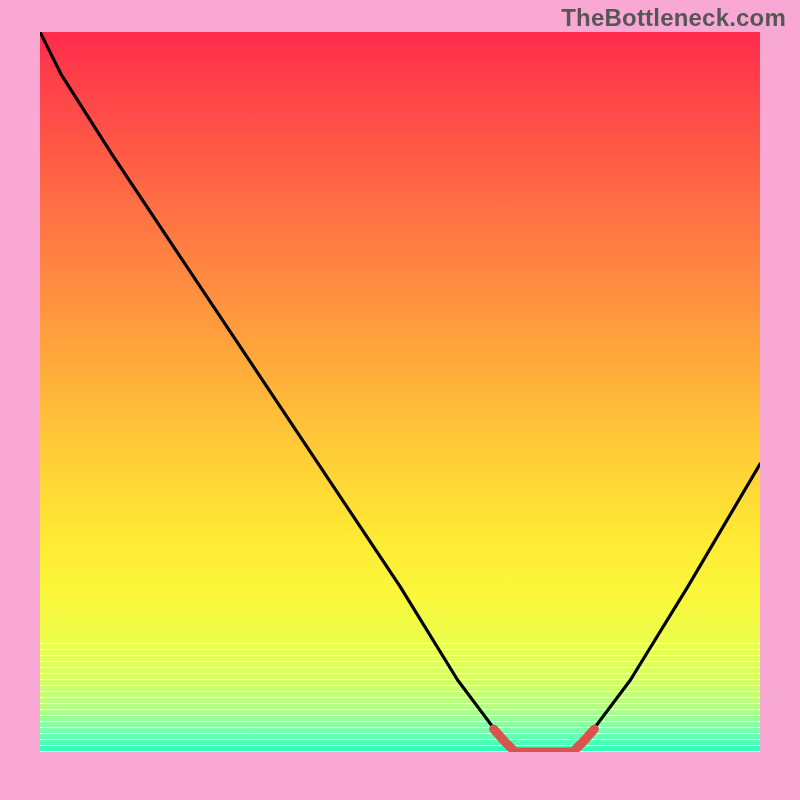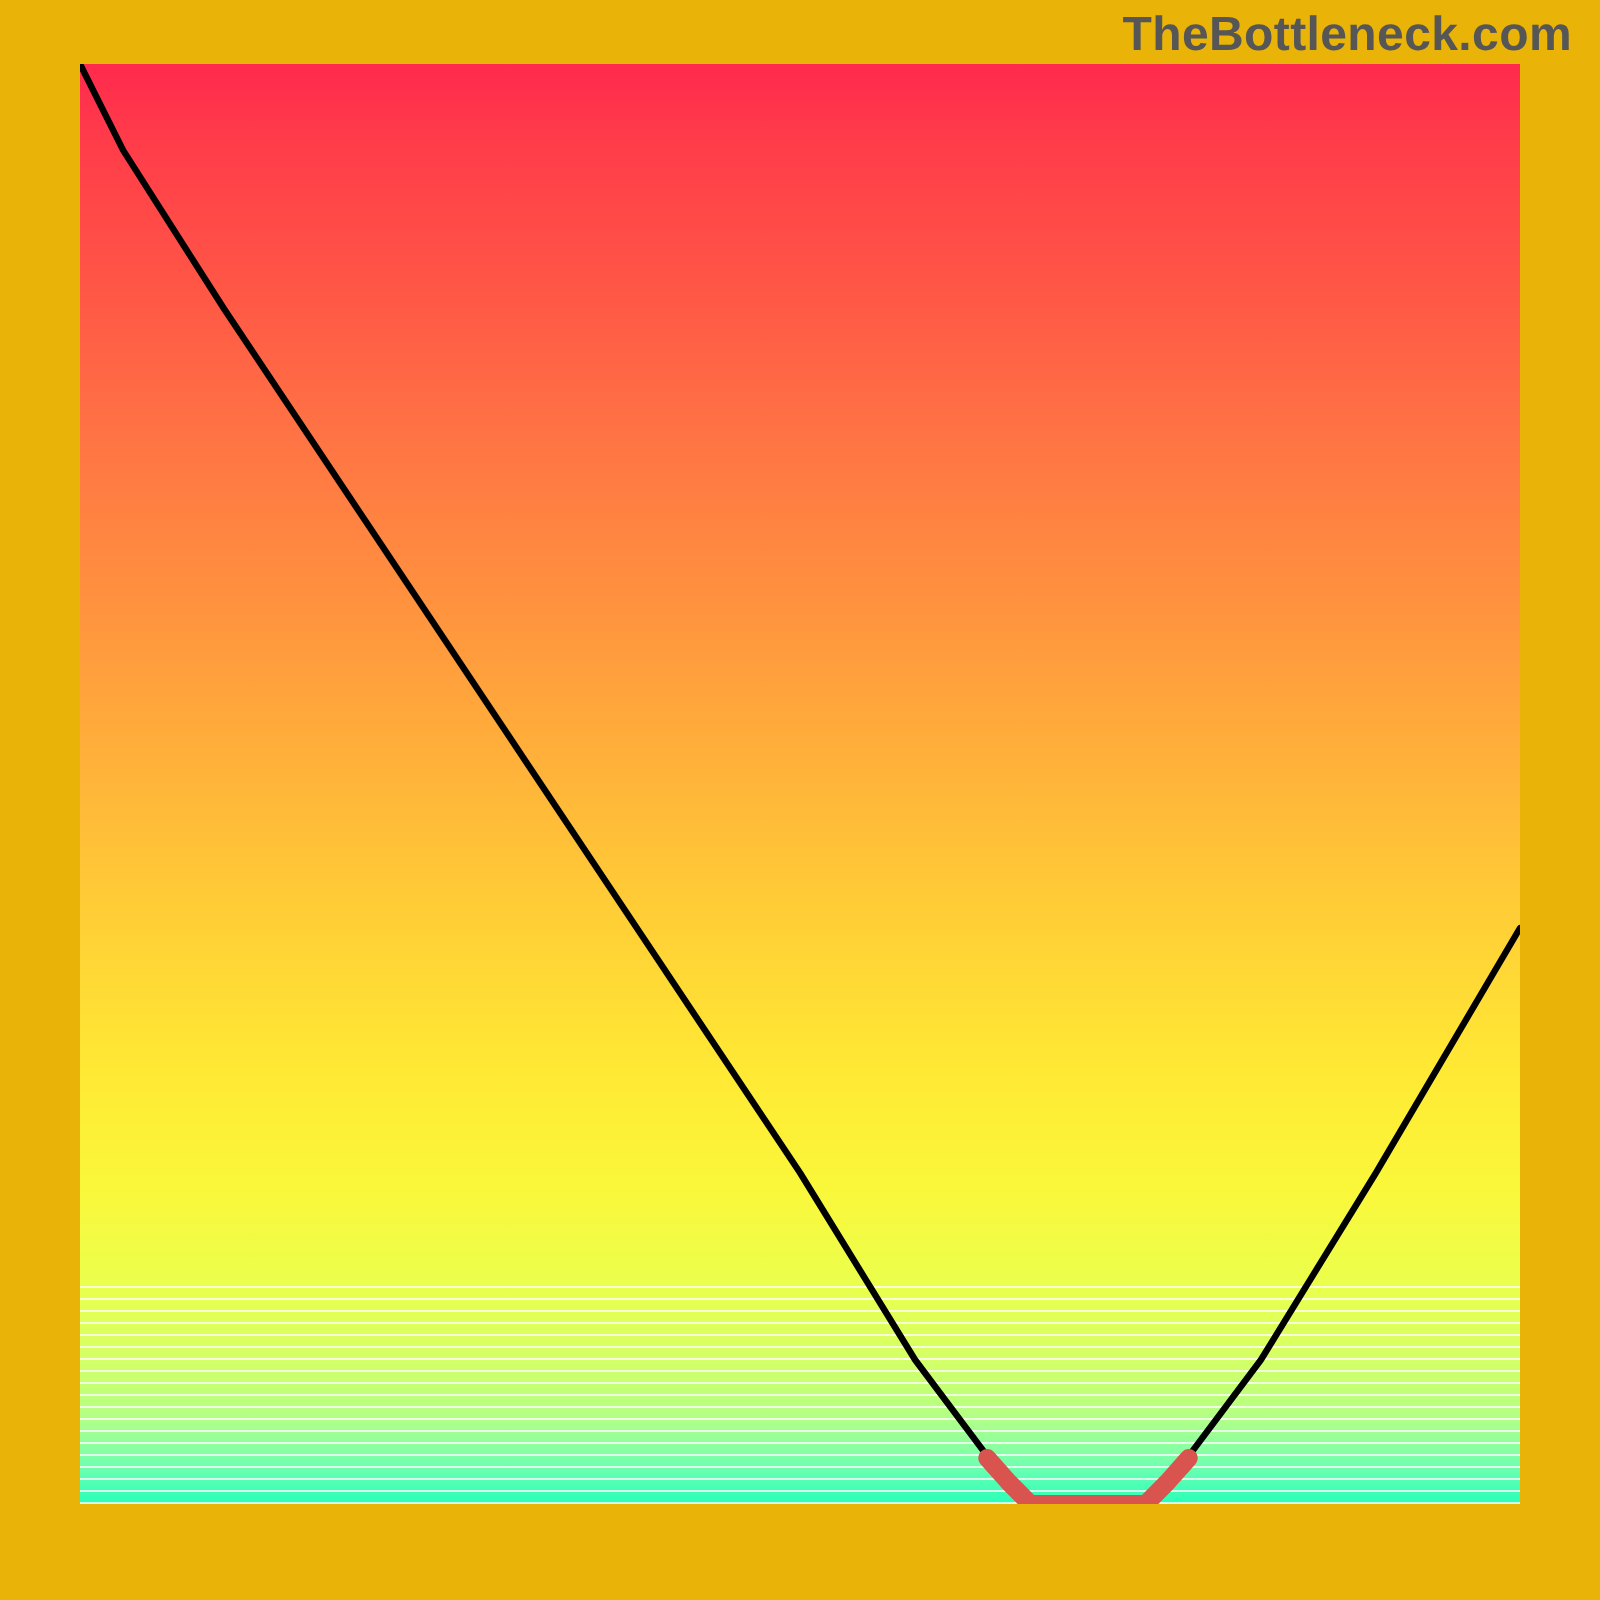--- a/index.html
+++ b/index.html
@@ -1,21 +1,21 @@
 <!DOCTYPE html>
 <html><head>
 <meta charset="utf-8">
 <style>
   * { margin: 0; padding: 0; box-sizing: border-box; }
   html, body { width: 800px; height: 800px; overflow: hidden; background: #000; }
   .frame {
     position: relative;
     width: 800px;
     height: 800px;
-    background: #eab308;
+    background: #f9a8d4;
   }
   .watermark {
     position: absolute;
     top: 4px;
     right: 14px;
     font-family: Arial, Helvetica, sans-serif;
     font-size: 24px;
     font-weight: 600;
     color: #565656;
     letter-spacing: 0.2px;

